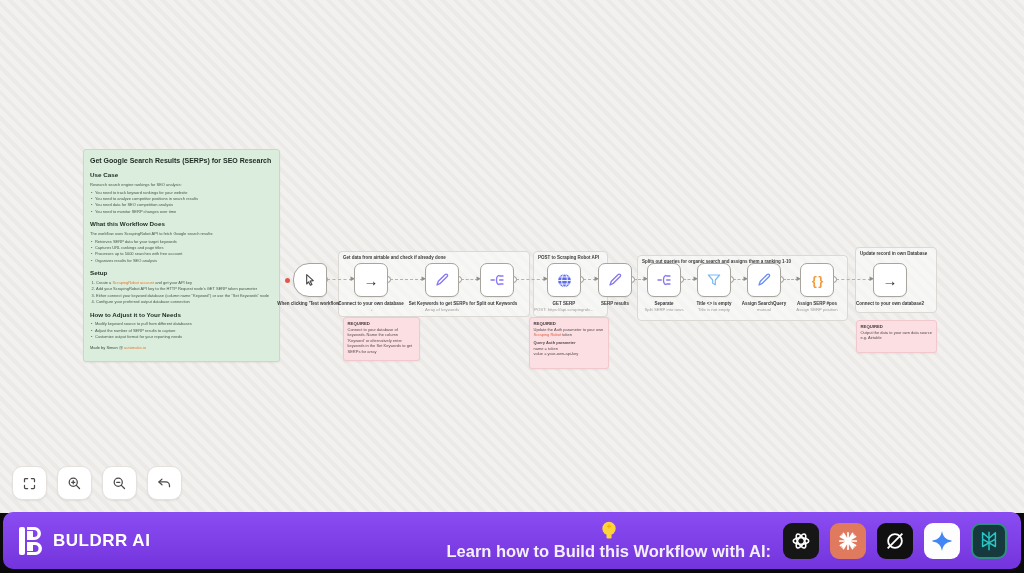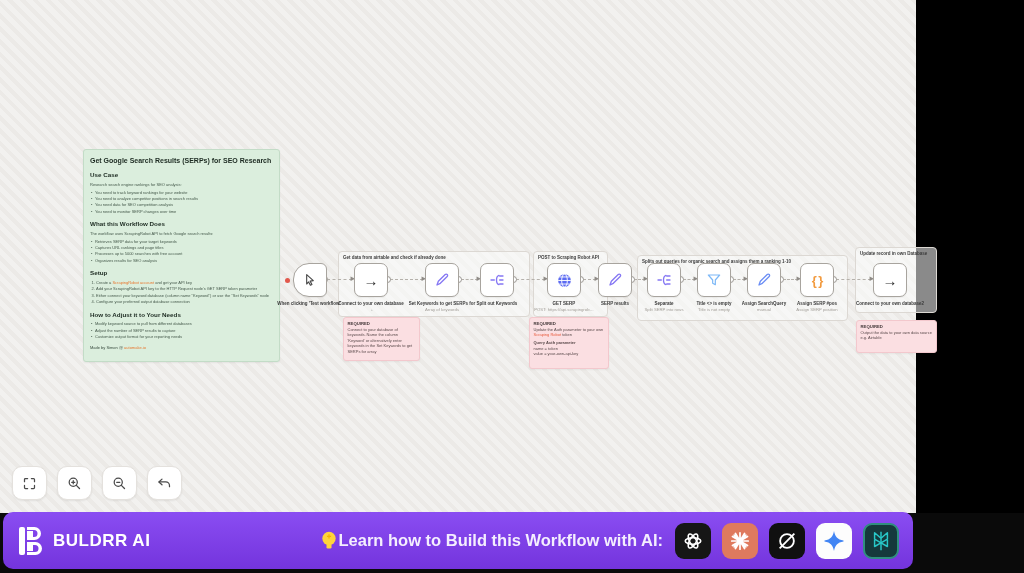--- a/index.html
+++ b/index.html
@@ -1,17 +1,17 @@
 <!DOCTYPE html>
 <html><head>
 <meta charset="utf-8">
 <style>
   * { margin:0; padding:0; box-sizing:border-box; }
   html,body { width:1024px; height:573px; overflow:hidden; background:#000; font-family:"Liberation Sans", sans-serif; }
-  #stage { position:relative; width:916px; height:573px;
+  #stage { position:relative; width:1024px; height:573px;
     background:repeating-linear-gradient(45deg,#f2f1ef 0px,#f2f1ef 5px,#eceae7 5px,#eceae7 9px); }
 
   
   .tiny { transform:scale(0.5); transform-origin:0 0; }
 
   
   .doc-note { position:absolute; left:83px; top:149px; width:197px; height:213px;
     background:#dbeedd; border:1px solid #c3dcc7; border-radius:3px; box-shadow:0 1px 2px rgba(0,0,0,.06); overflow:hidden; }
   .doc-inner { position:absolute; left:0; top:0; width:394px; height:426px; padding:10px 12px; color:#44584a; font-size:8px; line-height:1.45; }
   .doc-inner h1 { font-size:14px; color:#1c2a21; margin-bottom:10px; font-weight:bold; }
@@ -63,21 +63,21 @@
   .cbtn { position:absolute; top:466px; width:35px; height:34px; background:#fff; border:1px solid #e4e1dd;
     border-radius:10px; display:flex; align-items:center; justify-content:center; box-shadow:0 1px 2px rgba(0,0,0,.07); cursor:pointer; }
   #b-fit  { left:12px; } #b-zin { left:57px; } #b-zout { left:102px; } #b-undo { left:147px; }
 
   
   .footer-black { position:absolute; left:0; bottom:0; width:1024px; height:60px; background:#0a0a0a; }
   .footer { position:absolute; left:3px; right:3px; bottom:4px; height:57px; border-radius:10px;
     background:linear-gradient(180deg,#8a4df2 0%,#7434dd 100%); display:flex; align-items:center; padding:0 14px; }
   .brand { display:flex; align-items:center; gap:9px; }
   .brand-text { color:#fff; font-size:17px; font-weight:800; letter-spacing:.5px; }
-  .cta-wrap { display:flex; align-items:center; margin-left:auto; }
+  .cta-wrap { display:flex; align-items:center; margin-left:auto;flex-direction:column; }
   .cta-text { color:#f4eefe; font-size:16.5px; font-weight:700; }
   .ai-row { display:flex; align-items:center; gap:11px; margin-left:12px; }
   .ai-tile { width:36px; height:36px; border-radius:9px; display:flex; align-items:center; justify-content:center; cursor:pointer; }
   .t-chatgpt { background:#161616; }
   .t-claude  { background:#df7a5e; }
   .t-grok    { background:#101010; }
   .t-gemini  { background:#fdfdfd; }
   .t-perplexity { background:#15393c; border:2px solid #2f8f7f; }
 </style>
 </head>

